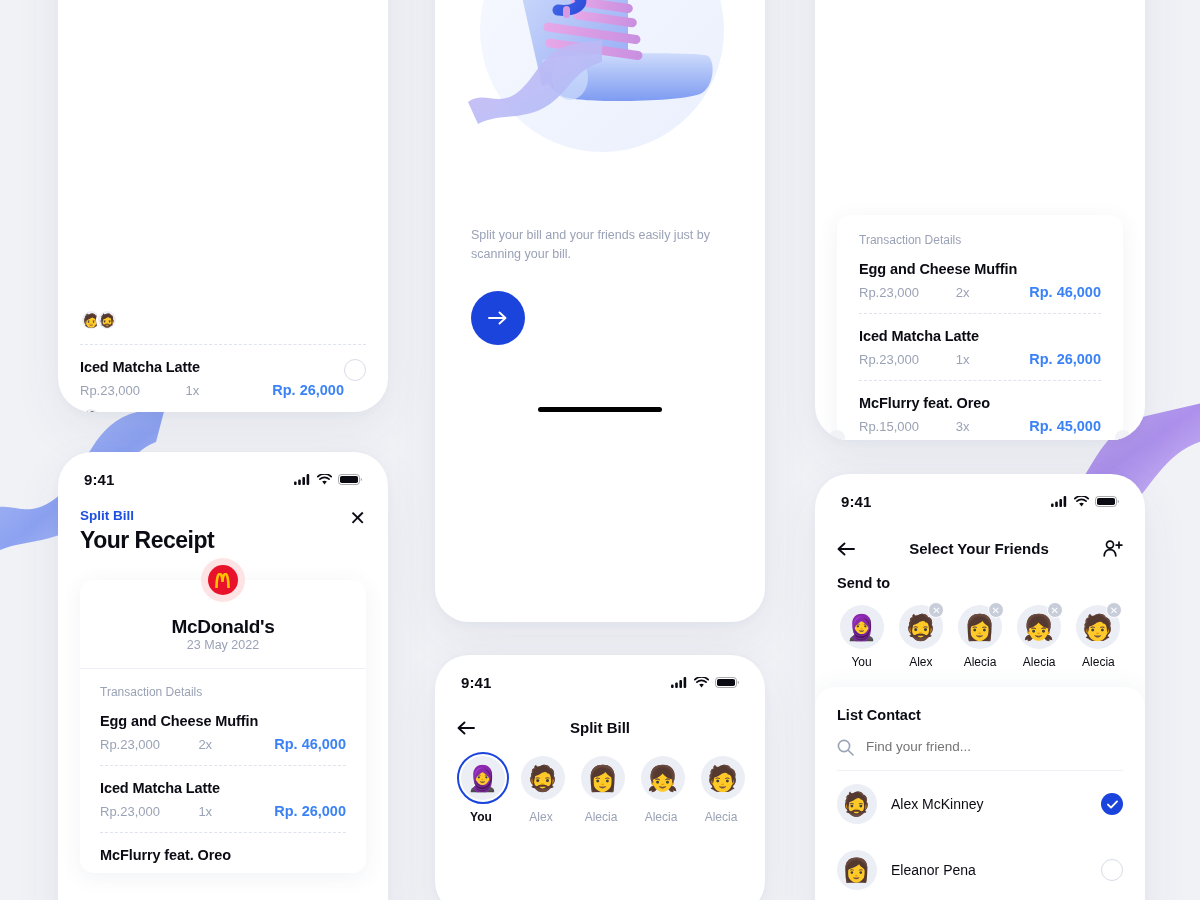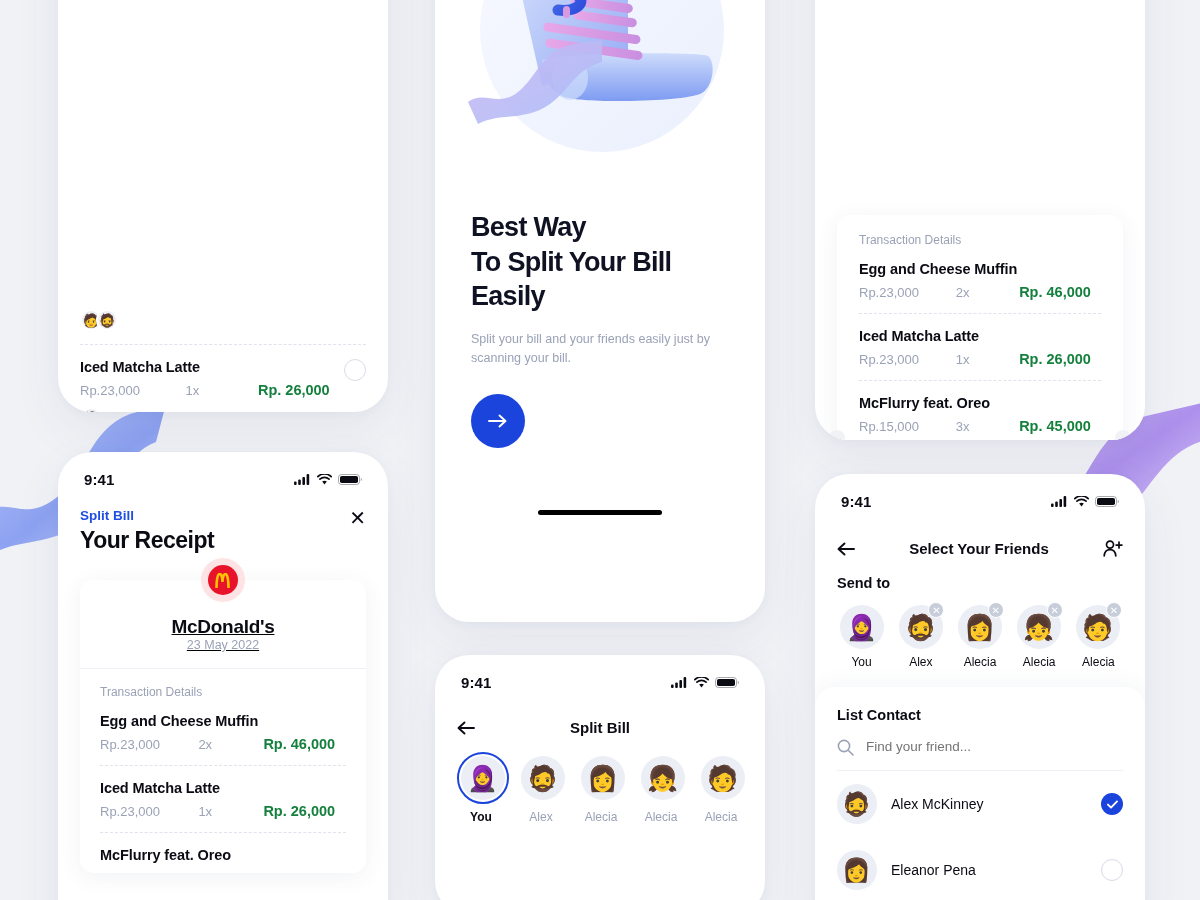--- a/index.html
+++ b/index.html
@@ -36,21 +36,21 @@
   .status-time { font-size: 15px; font-weight: 700; color: #0b0b14; letter-spacing: .1px; }
   .status-icons { display: flex; align-items: center; gap: 6px; }
   .home-indicator {
     width: 124px; height: 5px; border-radius: 3px; background: #000;
     margin: 0 auto;
   }
   .item-name { font-size: 14.5px; font-weight: 700; color: #0b0b14; letter-spacing: -.1px; }
   .row-3 { display: flex; align-items: baseline; margin-top: 7px; }
   .row-3 .price  { font-size: 13px; color: #9aa2b6; width: 40%; }
   .row-3 .qty    { font-size: 13px; color: #9aa2b6; width: 22%; }
-  .row-3 .total  { font-size: 14.5px; font-weight: 700; color: #15803d; flex: 1; text-align: center; }
+  .row-3 .total  { font-size: 14.5px; font-weight: 700; color: #3b82f6; flex: 1; text-align: right; }
   .dotted { border-top: 1px dashed #dfe3ec; margin: 13px 0 0; }
 
   
   .avatar {
     border-radius: 50%; background: #eceef5;
     display: flex; align-items: center; justify-content: center;
     overflow: hidden; flex: none;
   }
   .avatar span { line-height: 1; }
 
@@ -88,21 +88,21 @@
     box-shadow: 0 4px 22px rgba(60,70,120,.07);
     position: relative;
   }
   .merchant-logo {
     position: absolute; left: 50%; top: -22px; transform: translateX(-50%);
     width: 44px; height: 44px; border-radius: 50%;
     background: #fde3e3; display: flex; align-items: center; justify-content: center;
   }
   .mcd-dot { width: 30px; height: 30px; border-radius: 50%; background: #e8132a;
              display:flex; align-items:center; justify-content:center; }
-  .merchant-head { padding: 36px 0 16px; text-align: center; border-bottom: 1px solid #eef0f5; text-decoration: underline; }
+  .merchant-head { padding: 36px 0 16px; text-align: center; border-bottom: 1px solid #eef0f5; }
   .merchant-name { font-size: 19px; font-weight: 700; color: #0b0b14; letter-spacing: -.3px; }
   .merchant-date { font-size: 12.5px; color: #9aa2b6; }
   .section-label { font-size: 12px; color: #9aa2b6; }
 
   
   #panel-hero { left: 435px; top: -130px; width: 330px; height: 752px; }
   .hero-art { height: 340px; display: flex; align-items: center; justify-content: center; }
   .hero-title { font-size: 27px; font-weight: 700; color: #0f1222; line-height: 1.28; letter-spacing: -.7px; }
   .hero-sub { font-size: 12.5px; color: #9aa2b6; line-height: 1.55; margin-top: 16px; }
   .fab {
@@ -351,25 +351,20 @@
           <path d="M26 4 C 10 4, 4 14, 10 22 C 15 29, 30 28, 34 34 C 38 41, 28 48, 12 46" stroke="url(#dollarG)" stroke-width="11" fill="none" stroke-linecap="round"></path>
           <rect x="17" y="-5" width="7" height="12" rx="3.5" fill="#d79ae0"></rect>
           <rect x="17" y="42" width="7" height="12" rx="3.5" fill="#d79ae0"></rect>
         </g>
 
         <path d="M18 212 C 34 200, 48 218, 68 202 C 88 186, 92 160, 124 154 L 152 150 L 152 172 C 124 180, 120 200, 100 214 C 74 232, 52 222, 28 234 Z" fill="url(#rib)" opacity=".9"></path>
       </svg>
     </div>
 
     <div style="padding:0 36px">
-      <h1 class="hero-title">
-        <span>Best Way</span><br>
-        <span>To Split Your Bill</span><br>
-        <span>Easily</span>
-      </h1>
       <p class="hero-sub">Split your bill and your friends easily just by scanning your bill.</p>
       <button class="fab">
         <svg width="20" height="14" viewBox="0 0 20 14">
           <path d="M1 7 H17 M11.5 1.5 L17.5 7 L11.5 12.5" stroke="#fff" stroke-width="1.9" fill="none" stroke-linecap="round" stroke-linejoin="round"></path>
         </svg>
       </button>
       <div class="home-indicator" style="margin-top:62px"></div>
     </div>
   </section>
 

